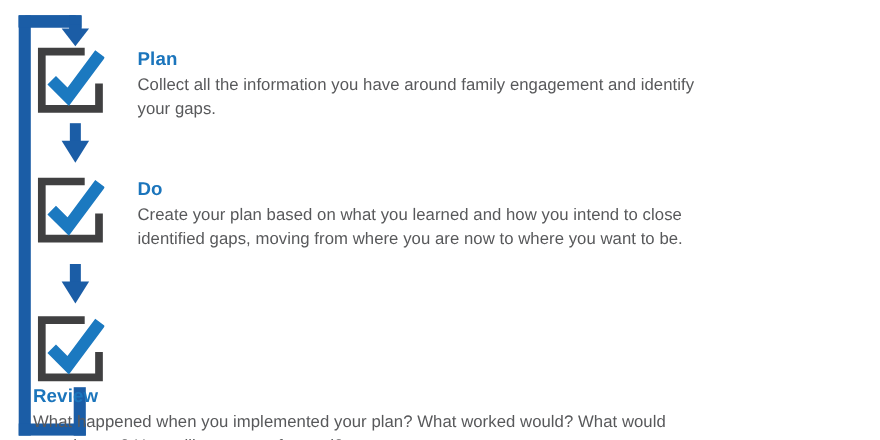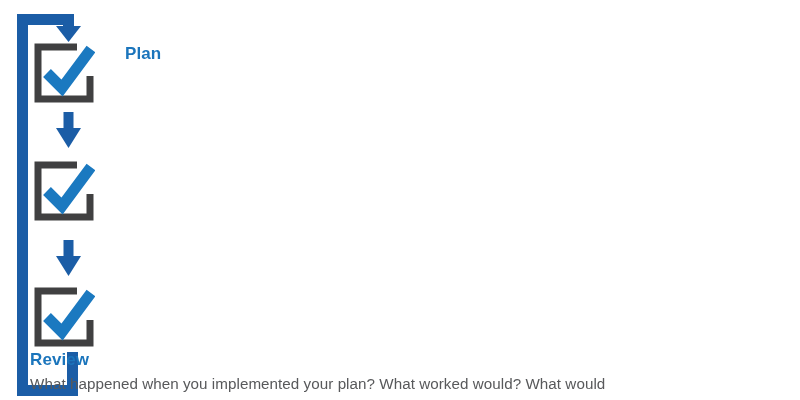--- a/index.html
+++ b/index.html
@@ -109,29 +109,34 @@
 
   <div class="step" id="step-plan">
     <div class="step-icon">
       <svg viewBox="0 0 62 62">
         <path d="M 44,5 L 5,5 L 5,57 L 57,57 L 57,34" fill="none" stroke="#404041" stroke-width="7" stroke-linecap="butt" stroke-linejoin="miter"></path>
         <path d="M 14,31 L 29,46 L 58,7" fill="none" stroke="#1b79c0" stroke-width="11" stroke-linecap="butt" stroke-linejoin="miter"></path>
       </svg>
     </div>
     <div class="step-text">
       <p class="step-title">Plan</p>
+      <p class="step-desc">Collect all the information you have around family engagement and identify your gaps.</p>
     </div>
   </div>
 
   <div class="step" id="step-do">
     <div class="step-icon">
       <svg viewBox="0 0 62 62">
         <path d="M 44,5 L 5,5 L 5,57 L 57,57 L 57,34" fill="none" stroke="#404041" stroke-width="7" stroke-linecap="butt" stroke-linejoin="miter"></path>
         <path d="M 14,31 L 29,46 L 58,7" fill="none" stroke="#1b79c0" stroke-width="11" stroke-linecap="butt" stroke-linejoin="miter"></path>
       </svg>
+    </div>
+    <div class="step-text">
+      <p class="step-title">Do</p>
+      <p class="step-desc">Create your plan based on what you learned and how you intend to close identified gaps, moving from where you are now to where you want to be.</p>
     </div>
   </div>
 
   <div class="step" id="step-review">
     <div class="step-icon">
       <svg viewBox="0 0 62 62">
         <path d="M 44,5 L 5,5 L 5,57 L 57,57 L 57,34" fill="none" stroke="#404041" stroke-width="7" stroke-linecap="butt" stroke-linejoin="miter"></path>
         <path d="M 14,31 L 29,46 L 58,7" fill="none" stroke="#1b79c0" stroke-width="11" stroke-linecap="butt" stroke-linejoin="miter"></path>
       </svg>
     </div>

